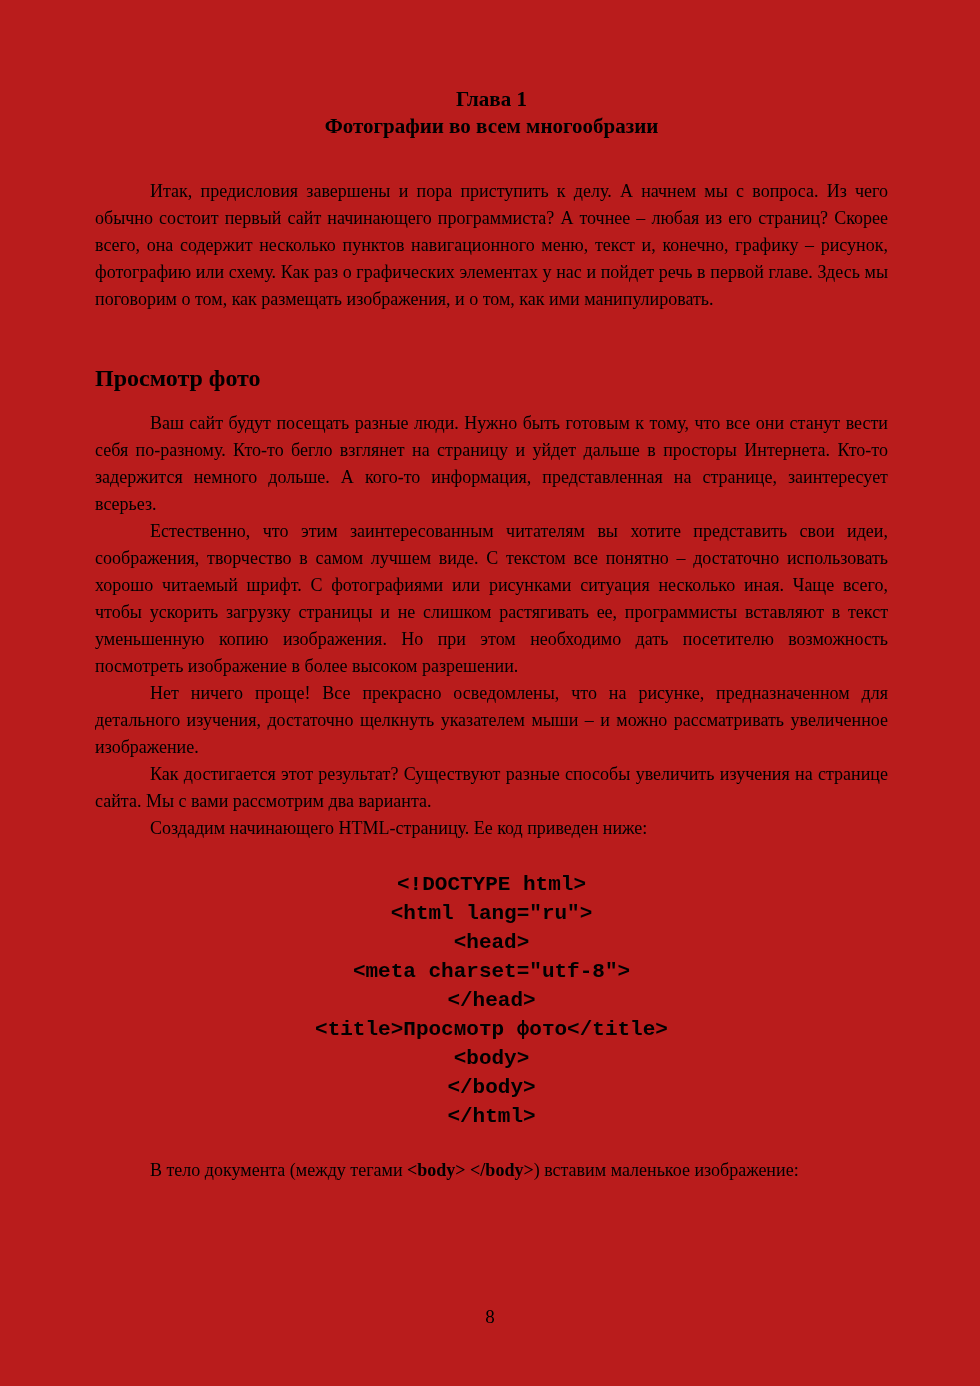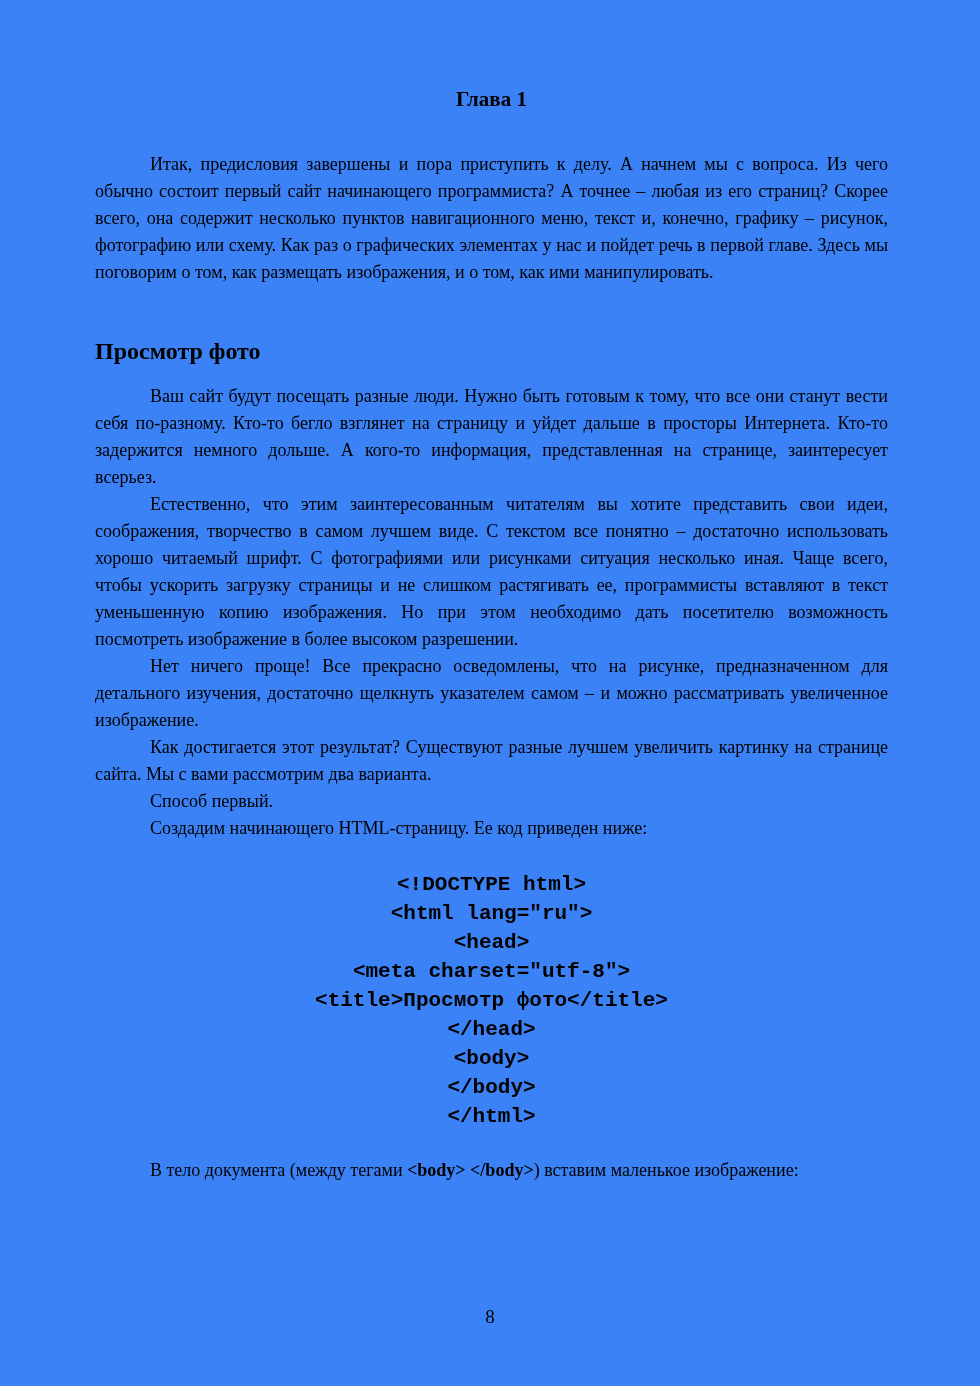--- a/index.html
+++ b/index.html
@@ -14,21 +14,21 @@
       position: relative;
       overflow: hidden;
     }
     .page {
       position: absolute;
       top: 0; left: 0;
       width: 980px;
       height: 1386px;
       padding: 86px 92px 0 95px;
       overflow: hidden;
-      background: #3b82f6;
+      background: #b91c1c;
     }
     .chapter-title {
       text-align: center;
       font-weight: bold;
       font-size: 21px;
       line-height: 27px;
     }
     p.body-par {
       font-size: 18px;
       line-height: 27px;
@@ -69,40 +69,40 @@
       line-height: 22px;
     }
   </style>
 </head>
 <body>
 
 <div class="page">
 
   <div class="chapter-title">
     <div>Глава 1</div>
+    <div>Фотографии во всем многообразии</div>
   </div>
 
   <p class="body-par intro">Итак, предисловия завершены и пора приступить к делу. А начнем мы с вопроса. Из чего обычно состоит первый сайт начинающего программиста? А точнее – любая из его страниц? Скорее всего, она содержит несколько пунктов навигационного меню, текст и, конечно, графику – рисунок, фотографию или схему. Как раз о графических элементах у нас и пойдет речь в первой главе. Здесь мы поговорим о том, как размещать изображения, и о том, как ими манипулировать.</p>
 
   <h2 class="section-heading">Просмотр фото</h2>
 
   <p class="body-par">Ваш сайт будут посещать разные люди. Нужно быть готовым к тому, что все они станут вести себя по-разному. Кто-то бегло взглянет на страницу и уйдет дальше в просторы Интернета. Кто-то задержится немного дольше. А кого-то информация, представленная на странице, заинтересует всерьез.</p>
   <p class="body-par">Естественно, что этим заинтересованным читателям вы хотите представить свои идеи, соображения, творчество в самом лучшем виде. С текстом все понятно – достаточно использовать хорошо читаемый шрифт. С фотографиями или рисунками ситуация несколько иная. Чаще всего, чтобы ускорить загрузку страницы и не слишком растягивать ее, программисты вставляют в текст уменьшенную копию изображения. Но при этом необходимо дать посетителю возможность посмотреть изображение в более высоком разрешении.</p>
-  <p class="body-par">Нет ничего проще! Все прекрасно осведомлены, что на рисунке, предназначенном для детального изучения, достаточно щелкнуть указателем самом – и можно рассматривать увеличенное изображение.</p>
-  <p class="body-par">Как достигается этот результат? Существуют разные лучшем увеличить картинку на странице сайта. Мы с вами рассмотрим два варианта.</p>
-  <p class="body-par">Способ первый.</p>
+  <p class="body-par">Нет ничего проще! Все прекрасно осведомлены, что на рисунке, предназначенном для детального изучения, достаточно щелкнуть указателем мыши – и можно рассматривать увеличенное изображение.</p>
+  <p class="body-par">Как достигается этот результат? Существуют разные способы увеличить изучения на странице сайта. Мы с вами рассмотрим два варианта.</p>
   <p class="body-par">Создадим начинающего HTML-страницу. Ее код приведен ниже:</p>
 
   <div class="code-block">
     <div class="code-line">&lt;!DOCTYPE html&gt;</div>
     <div class="code-line">&lt;html lang="ru"&gt;</div>
     <div class="code-line">&lt;head&gt;</div>
     <div class="code-line">&lt;meta charset="utf-8"&gt;</div>
+    <div class="code-line">&lt;/head&gt;</div>
     <div class="code-line">&lt;title&gt;Просмотр фото&lt;/title&gt;</div>
-    <div class="code-line">&lt;/head&gt;</div>
     <div class="code-line">&lt;body&gt;</div>
     <div class="code-line">&lt;/body&gt;</div>
     <div class="code-line">&lt;/html&gt;</div>
   </div>
 
   <p class="body-par closing"><span>В тело документа (между тегами </span><b>&lt;body&gt;</b><span> </span><b>&lt;/body&gt;</b><span>) вставим маленькое изображение:</span></p>
 
   <div class="page-number">8</div>
 
 </div>

